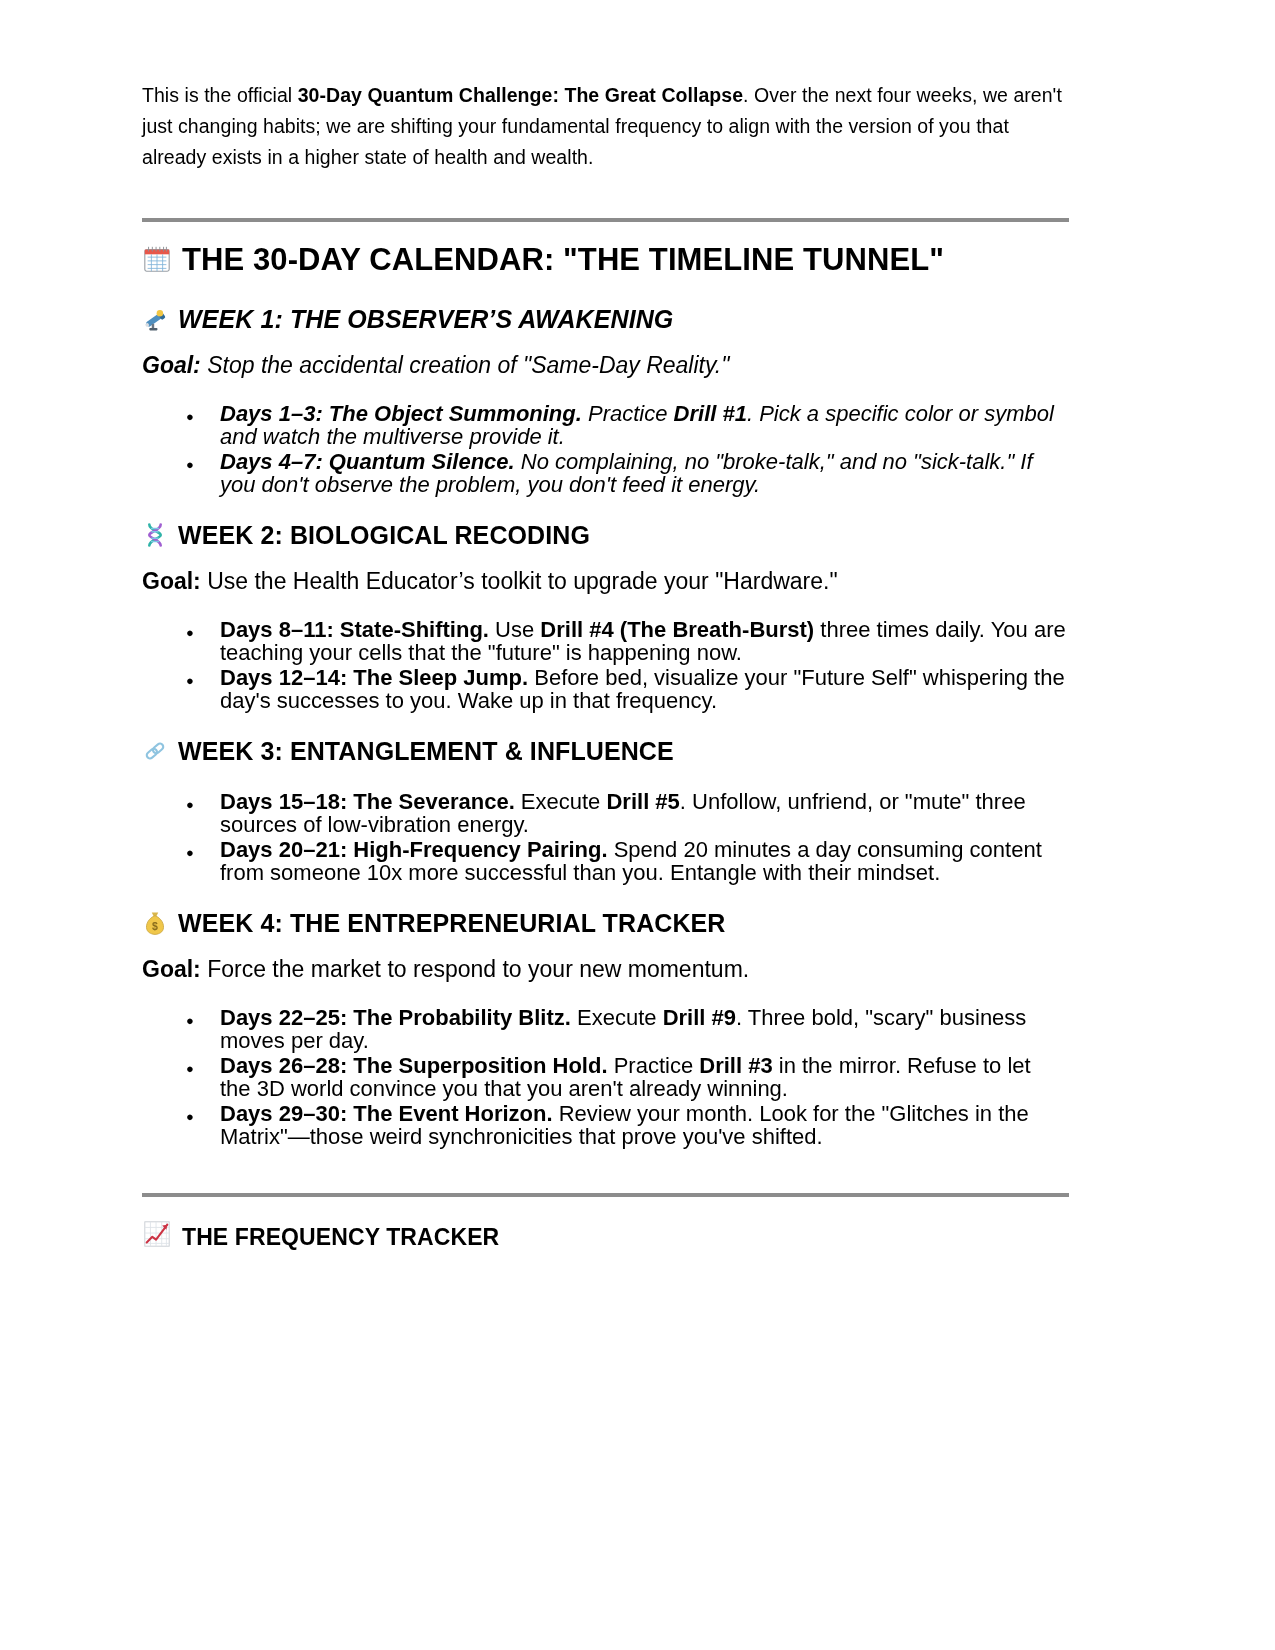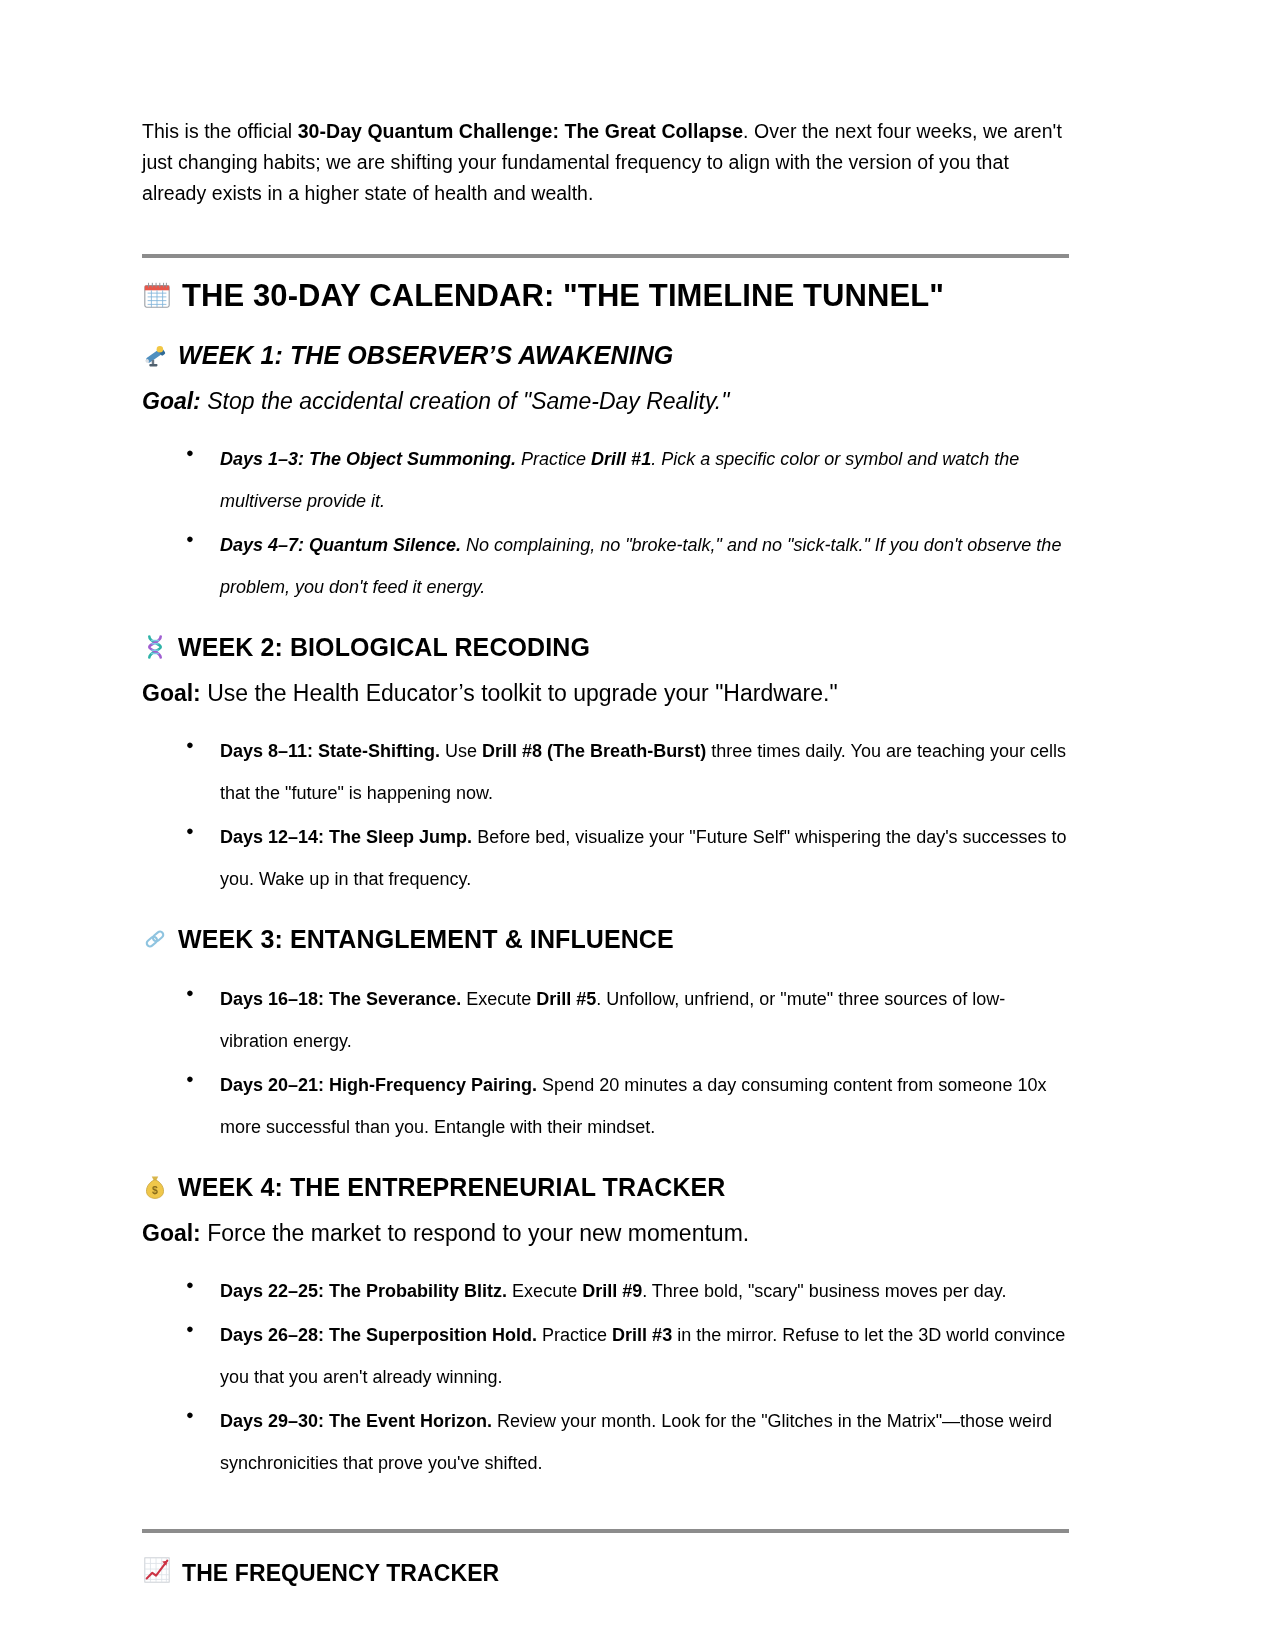--- a/index.html
+++ b/index.html
@@ -12,21 +12,21 @@
     height: 1650px;
     font-family: "Liberation Sans", sans-serif;
     color: #000000;
     -webkit-font-smoothing: antialiased;
   }
   .page {
     position: relative;
     width: 1275px;
     height: 1650px;
     box-sizing: border-box;
-    padding: 116px 205px 0 142px;
+    padding: 80px 205px 0 142px;
   }
   .intro {
     font-size: 19.5px;
     line-height: 31px;
     letter-spacing: 0.05px;
     margin: 0 0 4px 0;
     width: 925px;
   }
   .intro b { font-weight: bold; }
 
@@ -62,22 +62,22 @@
   .goal .lbl { font-weight: bold; }
 
   ul.days {
     list-style: none;
     margin: 22px 0 0 0;
     padding: 0 0 0 0;
     width: 925px;
   }
   ul.days li {
     position: relative;
-    font-size: 18px;
-    line-height: 42px;
+    font-size: 22px;
+    line-height: 23px;
     padding-left: 78px;
     margin-bottom: 2px;
   }
   ul.days li::before {
     content: "\25CF";
     position: absolute;
     left: 44px;
     top: -1px;
     font-size: 13px;
     line-height: 32px;
@@ -160,34 +160,34 @@
             <path d="M23 3 C23 10, 9 12, 9 16 C9 20, 23 22, 23 29" fill="none" stroke="#a05fd1" stroke-width="3.2" stroke-linecap="round"></path>
             <g stroke="#7ec8e3" stroke-width="1.8">
               <line x1="11" y1="8" x2="21" y2="8"></line>
               <line x1="11.5" y1="12" x2="20.5" y2="12"></line>
               <line x1="11.5" y1="20" x2="20.5" y2="20"></line>
               <line x1="11" y1="24" x2="21" y2="24"></line>
             </g>
           </svg></span><span>WEEK 2: BIOLOGICAL RECODING</span></h2>
     <p class="goal"><span class="lbl">Goal:</span><span> Use the Health Educator’s toolkit to upgrade your "Hardware."</span></p>
     <ul class="days">
-      <li><b>Days 8–11: State-Shifting.</b><span> Use </span><b>Drill #8 (The Breath-Burst)</b><span> three times daily. You are teaching your cells that the "future" is happening now.</span></li>
+      <li><b>Days 8–11: State-Shifting.</b><span> Use </span><b>Drill #4 (The Breath-Burst)</b><span> three times daily. You are teaching your cells that the "future" is happening now.</span></li>
       <li><b>Days 12–14: The Sleep Jump.</b><span> Before bed, visualize your "Future Self" whispering the day's successes to you. Wake up in that frequency.</span><b></b><span></span></li>
     </ul>
   </div>
 
   <div class="week-block">
     <h2 class="week-title"><span class="emoji"><svg width="26" height="26" viewBox="0 0 32 32">
             <g transform="rotate(-40 16 16)">
               <rect x="4" y="12" width="14" height="8" rx="4" fill="none" stroke="#8fc4e0" stroke-width="2.6"></rect>
               <rect x="14" y="12" width="14" height="8" rx="4" fill="none" stroke="#8fc4e0" stroke-width="2.6"></rect>
             </g>
           </svg></span><span>WEEK 3: ENTANGLEMENT &amp; INFLUENCE</span></h2>
     <ul class="days">
-      <li><b>Days 16–18: The Severance.</b><span> Execute </span><b>Drill #5</b><span>. Unfollow, unfriend, or "mute" three sources of low-vibration energy.</span></li>
+      <li><b>Days 15–18: The Severance.</b><span> Execute </span><b>Drill #5</b><span>. Unfollow, unfriend, or "mute" three sources of low-vibration energy.</span></li>
       <li><b>Days 20–21: High-Frequency Pairing.</b><span> Spend 20 minutes a day consuming content from someone 10x more successful than you. Entangle with their mindset.</span><b></b><span></span></li>
     </ul>
   </div>
 
   <div class="week-block">
     <h2 class="week-title"><span class="emoji"><svg width="26" height="26" viewBox="0 0 32 32">
             <path d="M12 3 L20 3 L17.5 8 L14.5 8 Z" fill="#d9b64c"></path>
             <path d="M16 7 C24 10, 28 18, 26 24 C24.5 28.5, 19 30, 16 30 C13 30, 7.5 28.5, 6 24 C4 18, 8 10, 16 7 Z" fill="#f0c74a" stroke="#c9a43c" stroke-width="1"></path>
             <text x="16" y="24" font-size="13" font-family="'Liberation Sans', sans-serif" font-weight="bold" fill="#8a6d1c" text-anchor="middle">$</text>
           </svg></span><span>WEEK 4: THE ENTREPRENEURIAL TRACKER</span></h2>

